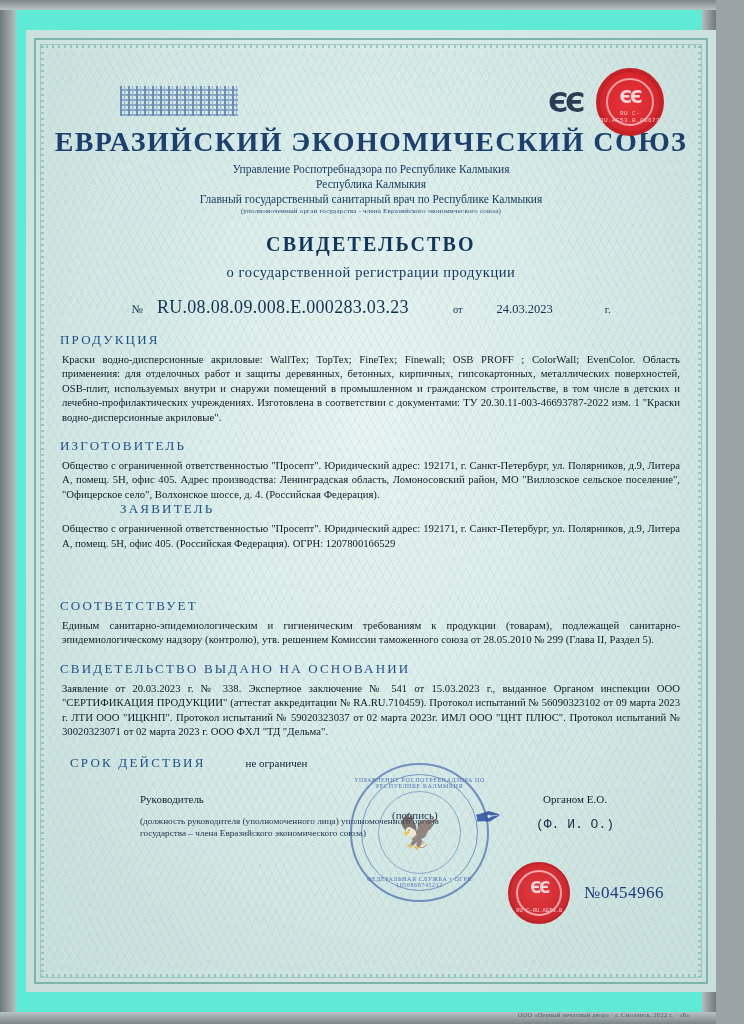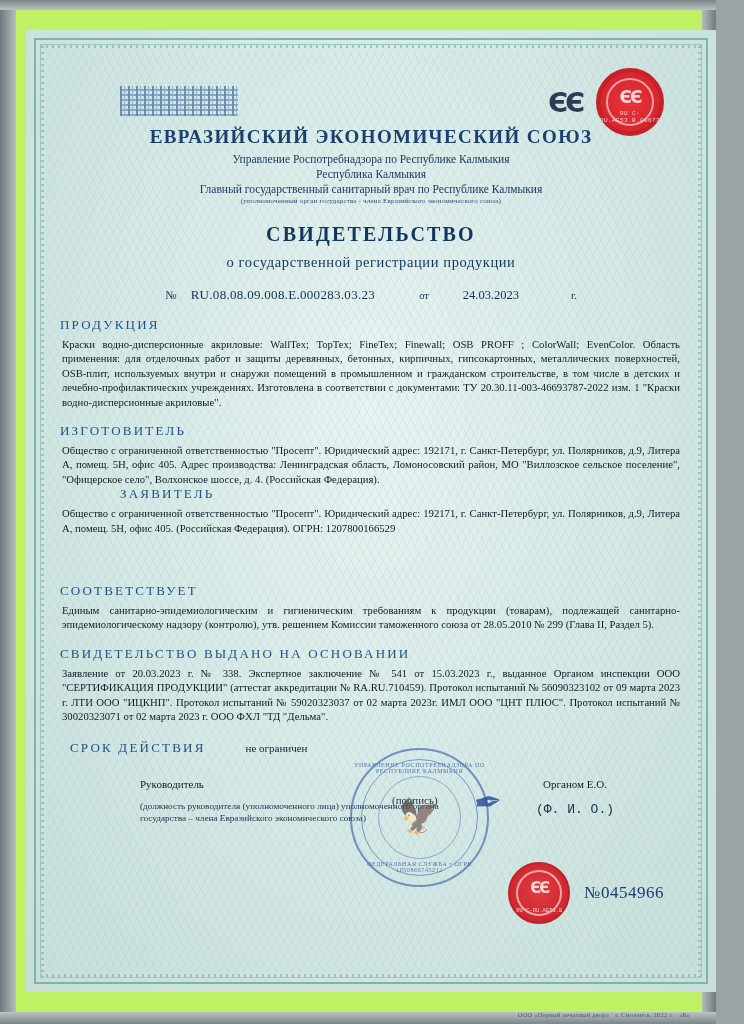--- a/index.html
+++ b/index.html
@@ -12,21 +12,21 @@
     height: 1024px;
     font-family: "Liberation Serif", serif;
     overflow: hidden;
   }
 
   
   .scan {
     position: relative;
     width: 716px;
     height: 1024px;
-    background: #bef264;
+    background: #5eead4;
     box-sizing: border-box;
   }
   .scan-shadow-left {
     position: absolute;
     left: 0; top: 0;
     width: 16px; height: 100%;
     background: linear-gradient(to right, #6f797c, #b4bdbf);
   }
   .scan-shadow-right {
     position: absolute;
@@ -163,21 +163,21 @@
     text-align: center;
     color: #ffc9cb;
     font-family: "Liberation Mono", monospace;
     font-size: 6px;
     letter-spacing: .4px;
   }
 
   .title-eaeu {
     margin-top: 4px;
     text-align: center;
-    font-size: 19px;
+    font-size: 28px;
     font-weight: bold;
     color: #1b3f6e;
     letter-spacing: 1.4px;
     font-family: "Liberation Serif", serif;
   }
   .org-lines {
     text-align: center;
     color: #17365d;
     font-size: 11.5px;
     line-height: 15px;
@@ -210,21 +210,21 @@
     margin-top: 16px;
     display: flex;
     align-items: baseline;
     justify-content: center;
     gap: 8px;
     color: #11314f;
     font-size: 12.5px;
   }
   .number-row .no-label { font-size: 12px; }
   .number-row .reg-number {
-    font-size: 13px;
+    font-size: 18px;
     letter-spacing: .3px;
     padding: 0 6px;
   }
   .number-row .ot-label { margin-left: 30px; font-size: 10.5px; }
   .number-row .reg-date { margin-left: 26px; font-size: 12.5px; }
   .number-row .g-label { margin-left: 44px; font-size: 10.5px; }
 
   
   .section { margin-top: 14px; }
   .section-title {

